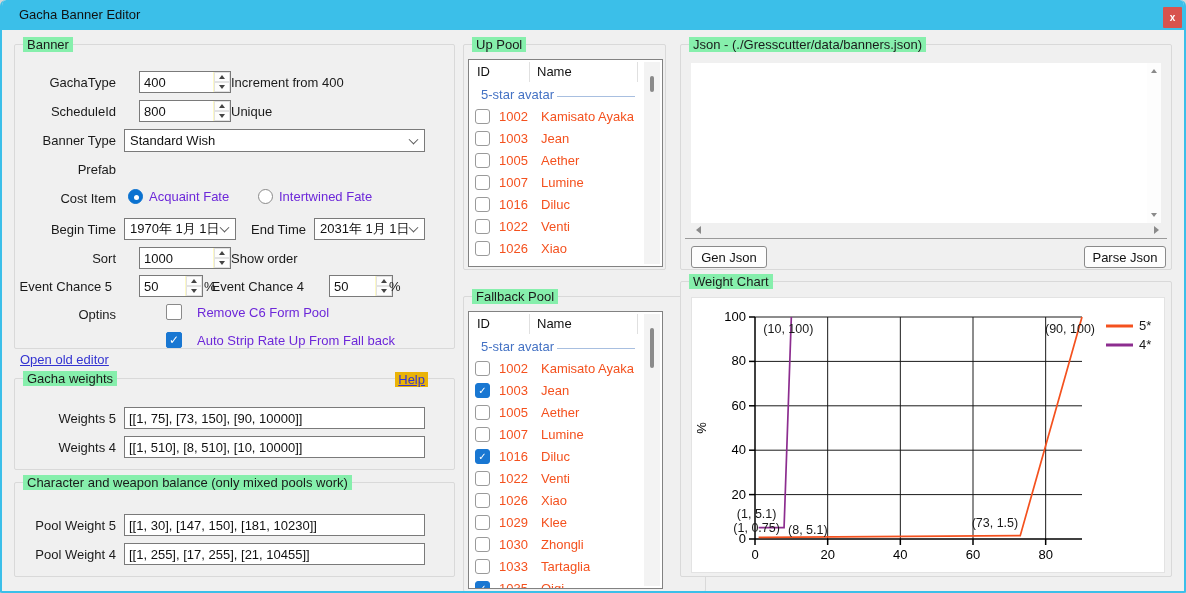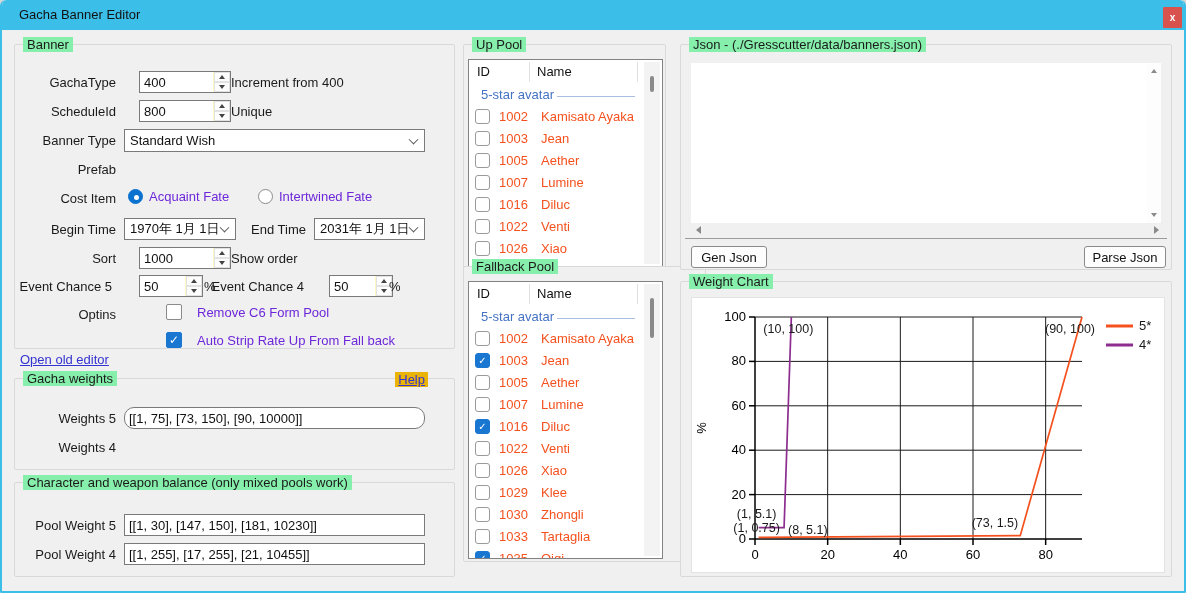--- a/index.html
+++ b/index.html
@@ -202,22 +202,23 @@
     </div>
   </div>
 
   <a class="link" style="left:18px;top:352px;">Open old editor</a>
 
   <div class="group" style="left:12px;top:378px;width:441px;height:92px;">
     <span class="gtitle">Gacha weights</span>
     <a class="link" style="right:26px;top:-7px;background:#eab308;padding:0 3px;">Help</a>
 
     <span class="lbl" style="right:338px;top:32px;">Weights 5</span>
-    <input class="tbox" style="left: 109px; top: 28px; width: 301px; height: 22px; border-radius: 10px;" value="[[1, 75], [73, 150], [90, 10000]]">
+    <input class="tbox" style="left: 109px; top: 28px; width: 301px; height: 22px;" value="[[1, 75], [73, 150], [90, 10000]]">
     <span class="lbl" style="right:338px;top:61px;">Weights 4</span>
+    <input class="tbox" style="left: 109px; top: 57px; width: 301px; height: 22px;" value="[[1, 510], [8, 510], [10, 10000]]">
   </div>
 
   <div class="group" style="left:12px;top:482px;width:441px;height:95px;">
     <span class="gtitle">Character and weapon balance (only mixed pools work)</span>
 
     <span class="lbl" style="right:338px;top:35px;">Pool Weight 5</span>
     <input class="tbox" style="left: 109px; top: 31px; width: 301px; height: 22px;" value="[[1, 30], [147, 150], [181, 10230]]">
     <span class="lbl" style="right:338px;top:64px;">Pool Weight 4</span>
     <input class="tbox" style="left: 109px; top: 60px; width: 301px; height: 22px;" value="[[1, 255], [17, 255], [21, 10455]]">
   </div>
@@ -271,21 +272,21 @@
             <span class="lid">1026</span>
             <span class="lnm">Xiao</span>
           </div>
         </div>
       <div class="vscroll">
         <div class="vthumb" style="top:14px;height:16px;"></div>
       </div>
     </div>
   </div>
 
-  <div class="group" style="left:461px;top:266px;width:243px;height:296px;">
+  <div class="group" style="left:461px;top:296px;width:243px;height:296px;">
     <span class="gtitle">Fallback Pool</span>
     <div class="list" style="left:4px;top:14px;width:195px;height:278px;">
       <div class="list-header">
         <span class="h-id">ID</span>
         <span class="h-name">Name</span>
         <span class="hdiv" style="left:60px;"></span>
         <span class="hdiv" style="left:168px;"></span>
       </div>
       <div class="rows">
           <div class="pool-sep">

